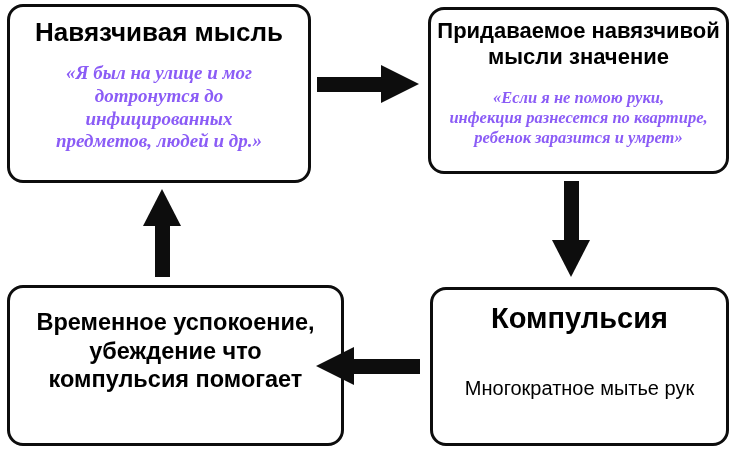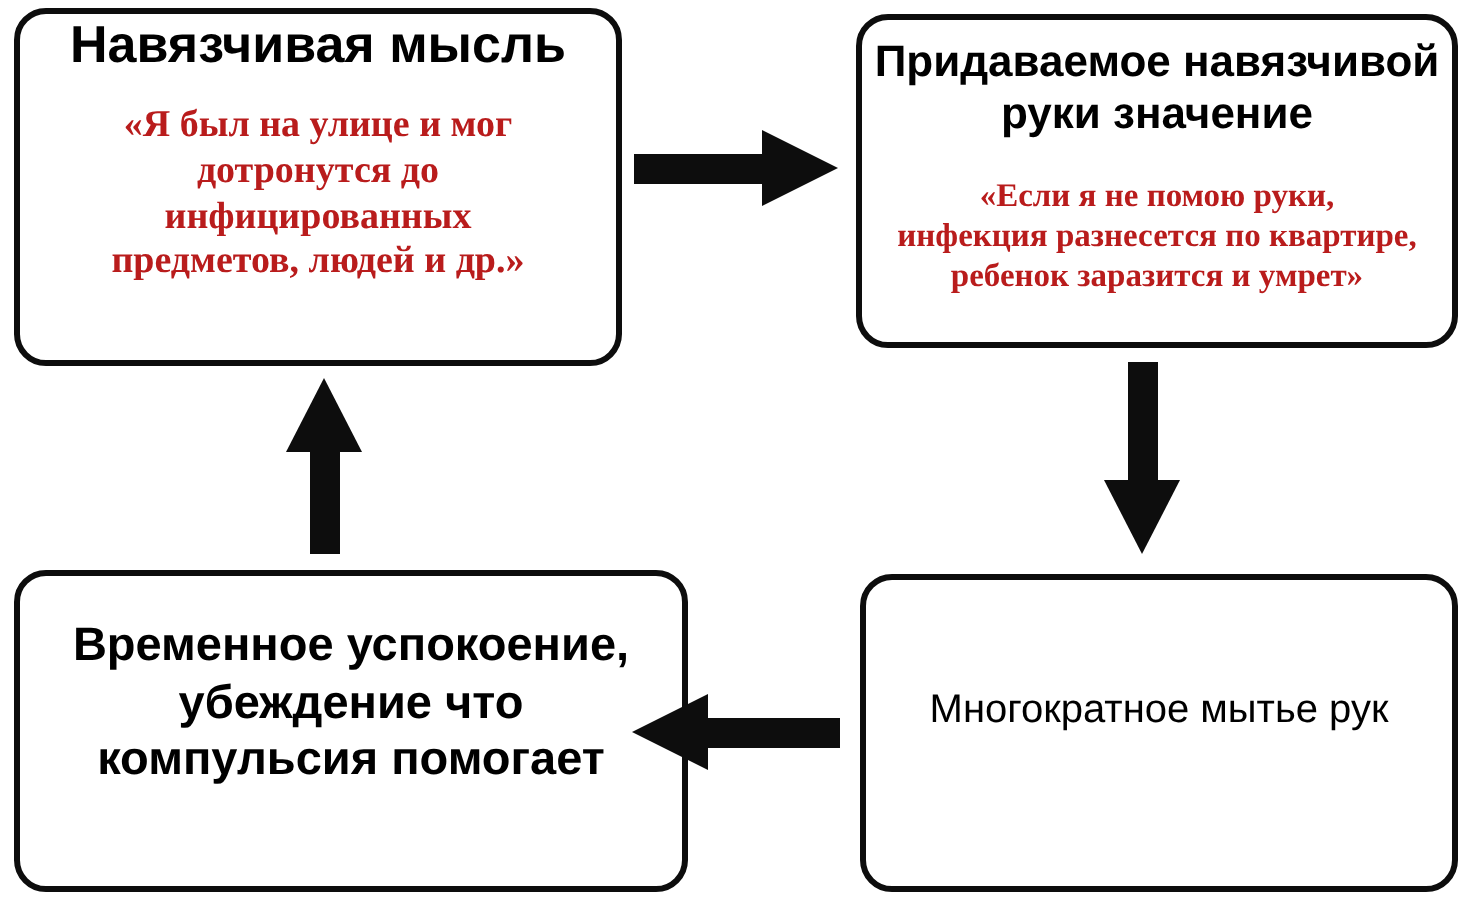--- a/index.html
+++ b/index.html
@@ -25,26 +25,27 @@
     align-items: center;
     text-align: center;
   }
   .title {
     font-weight: bold;
     white-space: pre-line;
     color: #000;
   }
   .quote {
     font-family: "Liberation Serif", serif;
+    font-style: italic;
     font-weight: bold;
     white-space: pre-line;
-    color: #b91c1c;
+    color: #8b5cf6;
   }
   
-  .box-obsessive { left: 7px; top: 4px; width: 304px; height: 179px; }
+  .box-obsessive { left: 7px; top: 4px; width: 304px; height: 179px; padding-top: 10px; }
   .box-obsessive .title { font-size: 26px; }
   .box-obsessive .quote { font-size: 19px; line-height: 1.2; margin-top: 14px; }
   
   .box-meaning { left: 428px; top: 7px; width: 301px; height: 167px; padding-top: 8px; }
   .box-meaning .title { font-size: 22px; line-height: 1.18; }
   .box-meaning .quote { font-size: 16.5px; line-height: 1.2; margin-top: 18px; }
   
   .box-compulsion { left: 430px; top: 287px; width: 299px; height: 159px; padding-top: 12px; }
   .box-compulsion .title { font-size: 29px; }
   .box-compulsion .subtitle { font-weight: normal; font-size: 20px; margin-top: 42px; }
@@ -96,27 +97,28 @@
   <div class="box box-obsessive">
     <div class="title">Навязчивая мысль</div>
     <div class="quote">«Я был на улице и мог
 дотронутся до
 инфицированных
 предметов, людей и др.»</div>
   </div>
 
   <div class="box box-meaning">
     <div class="title">Придаваемое навязчивой
-руки значение</div>
+мысли значение</div>
     <div class="quote">«Если я не помою руки,
 инфекция разнесется по квартире,
 ребенок заразится и умрет»</div>
   </div>
 
   <div class="box box-compulsion">
+    <div class="title">Компульсия</div>
     <div class="subtitle">Многократное мытье рук</div>
   </div>
 
   <div class="box box-relief">
     <div class="title">Временное  успокоение,
 убеждение что
 компульсия помогает</div>
   </div>
 
   <div class="arrow arrow-right" aria-hidden="true">

